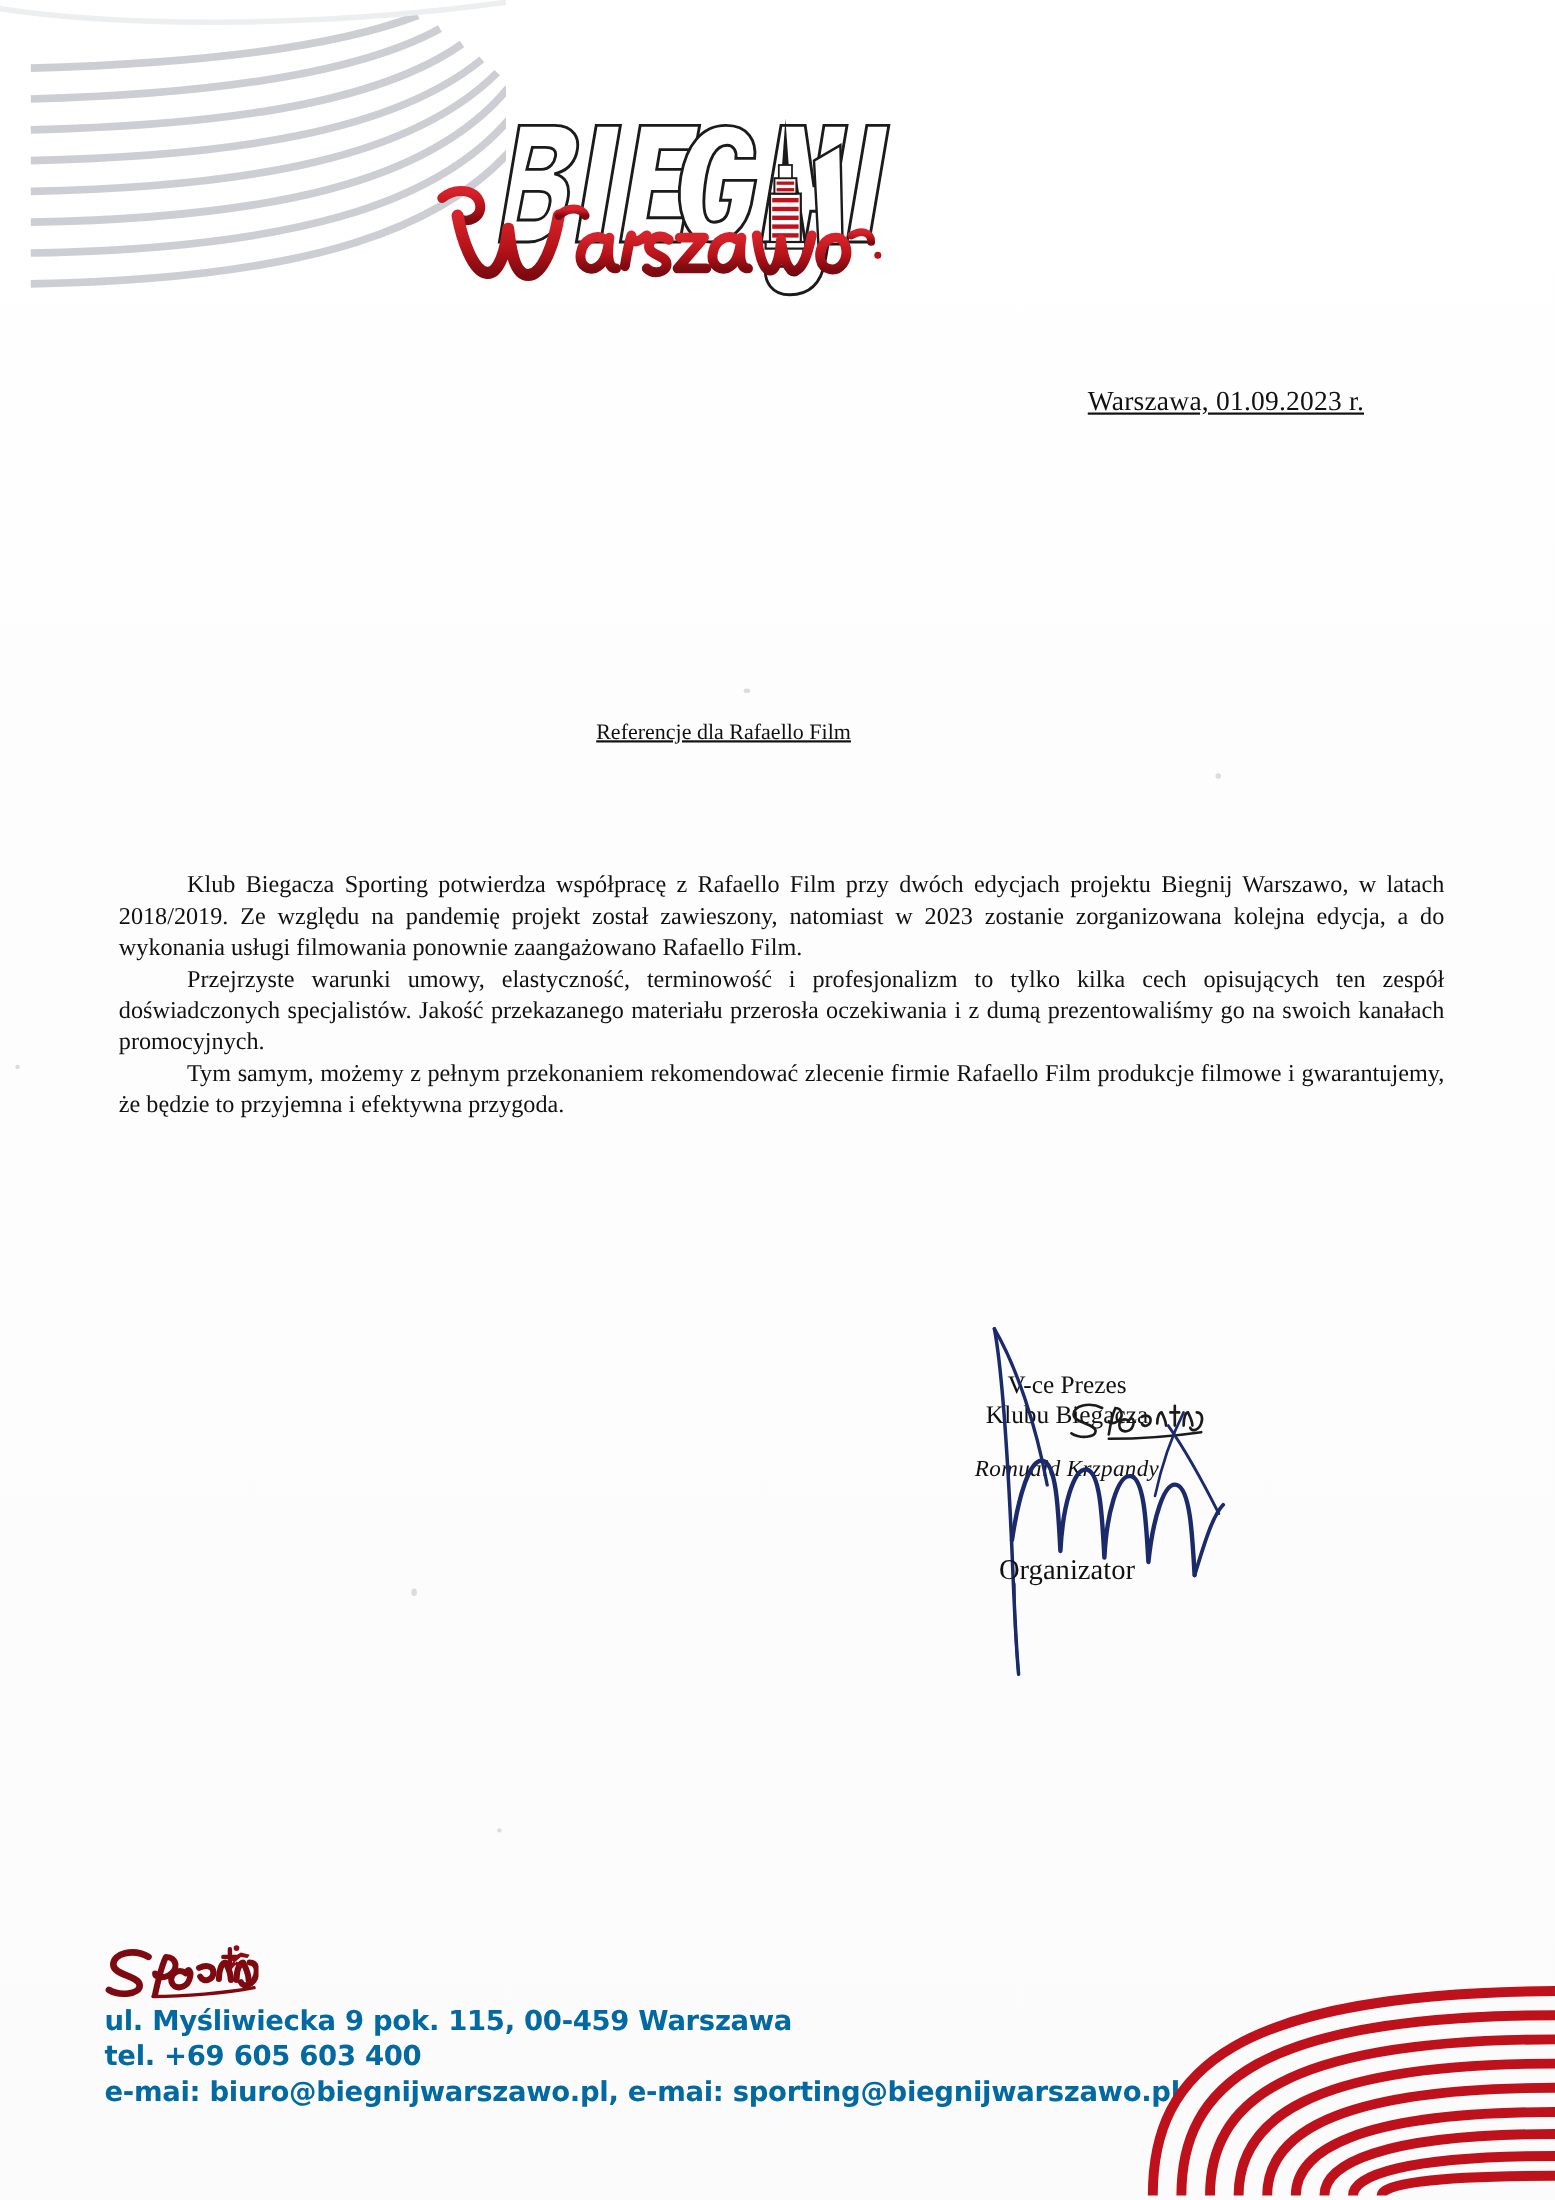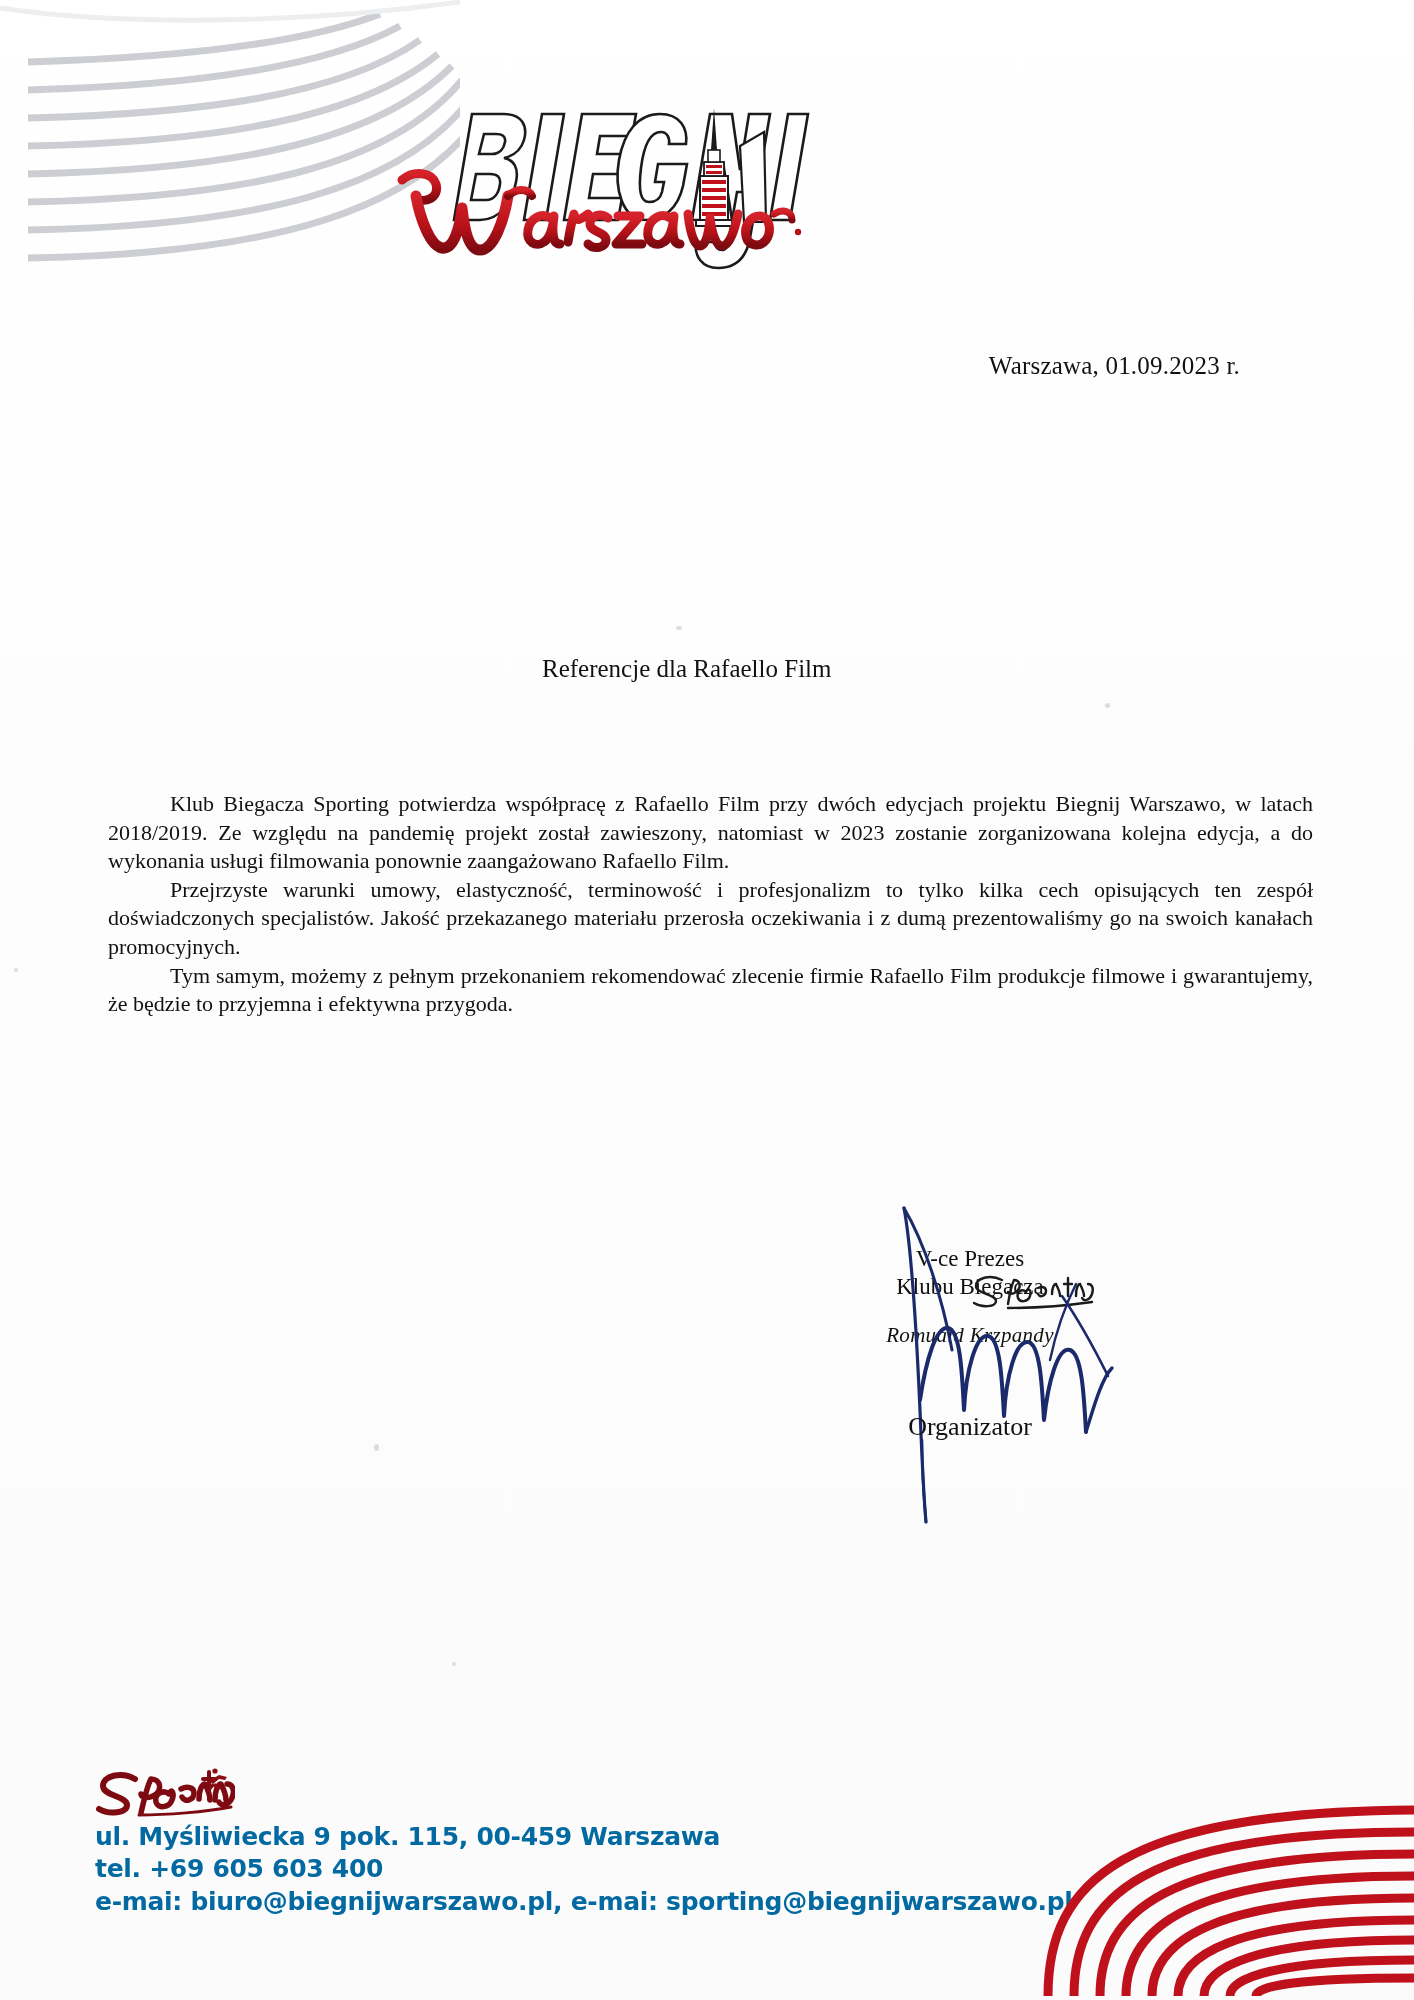--- a/index.html
+++ b/index.html
@@ -53,28 +53,30 @@
 
   
   #date-line {
     position: absolute;
     left: 0;
     top: 352px;
     width: 1240px;
     text-align: right;
     font-size: 25px;
     letter-spacing: 0.2px;
+    text-decoration: underline;
   }
 
   
   #doc-title {
     position: absolute;
     left: 542px;
     top: 655px;
-    font-size: 25px;
+    font-size: 20px;
+    text-decoration: underline;
   }
 
   
   #body-block {
     position: absolute;
     left: 108px;
     top: 790px;
     width: 1205px;
     font-size: 22px;
     line-height: 1.30;

